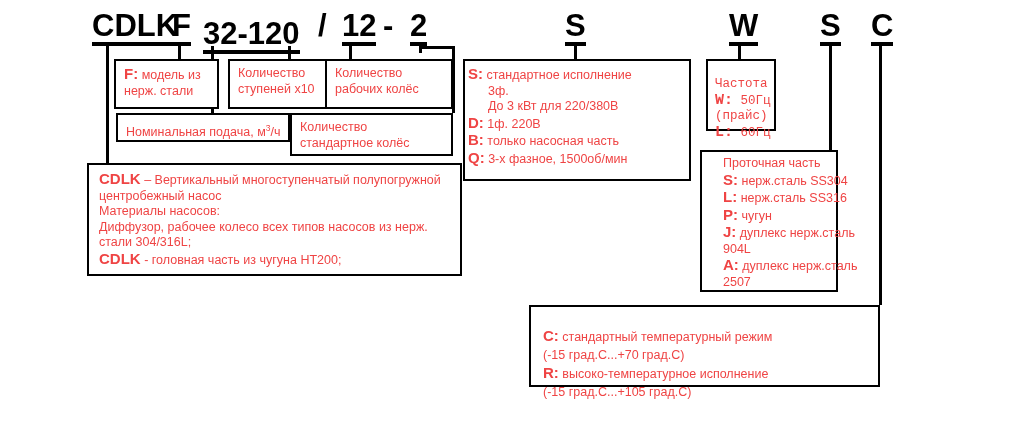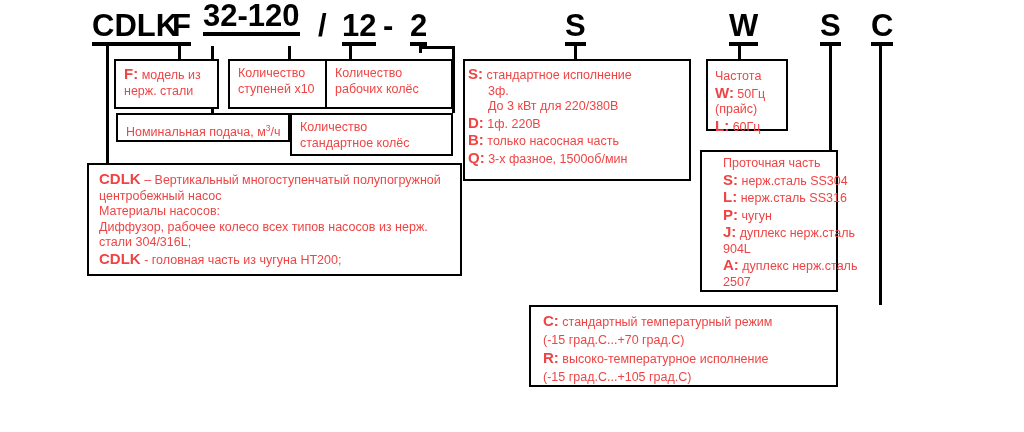--- a/index.html
+++ b/index.html
@@ -43,21 +43,21 @@
   .indent { padding-left:20px; }
   sup { font-size:8.5px; vertical-align:super; }
 </style>
 </head>
 <body>
 
 <div id="stage">
 
   <span class="code-char ul" style="left:92px;  top:10px;">CDLK</span>
   <span class="code-char ul" style="left:172px; top:10px;">F</span>
-  <span class="code-char ul" style="left:203px; top:0;">32-120</span>
+  <span class="code-char ul" style="left:203px; top:18px;">32-120</span>
   <span class="code-char" style="left:318px; top:10px;">/</span>
   <span class="code-char ul" style="left:342px; top:10px;">12</span>
   <span class="code-char" style="left:383px; top:10px;">-</span>
   <span class="code-char ul" style="left:410px; top:10px;">2</span>
   <span class="code-char ul" style="left:565px; top:10px;">S</span>
   <span class="code-char ul" style="left:729px; top:10px;">W</span>
   <span class="code-char ul" style="left:820px; top:10px;">S</span>
   <span class="code-char ul" style="left:871px; top:10px;">C</span>
 
   <div class="vline" style="left:106px; top:46px; height:117px;"></div>
@@ -117,38 +117,38 @@
 
   <div class="box lines" style="left:463px; top:59px; width:228px; height:122px; padding:5px 3px;">
     <div><span class="k">S:</span><span> стандартное исполнение</span></div>
     <div class="indent">3ф.</div>
     <div class="indent">До 3 кВт для 220/380В</div>
     <div><span class="k">D:</span><span> 1ф. 220В</span></div>
     <div><span class="k">B:</span><span> только насосная часть</span></div>
     <div><span class="k">Q:</span><span> 3-х фазное, 1500об/мин</span></div>
   </div>
 
-  <div class="box lines" style="left:706px; top:59px; width:82px; height:72px; padding:8px 7px;">
+  <div class="box lines" style="left:706px; top:59px; width:70px; height:72px; padding:16px 7px;font-family:Liberation Mono, monospace;">
     <div>Частота</div>
     <div><span class="k">W:</span><span> 50Гц</span></div>
     <div>(прайс)</div>
     <div><span class="k">L:</span><span> 60Гц</span></div>
   </div>
 
   <div class="box lines" style="left:700px; top:150px; width:138px; height:142px; padding:4px 21px;">
     <div>Проточная часть</div>
     <div><span class="k">S:</span><span> нерж.сталь SS304</span></div>
     <div><span class="k">L:</span><span> нерж.сталь SS316</span></div>
     <div><span class="k">P:</span><span> чугун</span></div>
     <div><span class="k">J:</span><span> дуплекс нерж.сталь</span></div>
     <div>904L</div>
     <div><span class="k">A:</span><span> дуплекс нерж.сталь</span></div>
     <div>2507</div>
   </div>
 
-  <div class="box lines" style="left:529px; top:305px; width:309px; height:82px; padding:5px 12px; line-height:18px;">
+  <div class="box lines" style="left:529px; top:305px; width:351px; height:82px; padding:20px 12px; line-height:18px;">
     <div><span class="k">C:</span><span> стандартный температурный режим</span></div>
     <div>(-15 град.С...+70 град.С)</div>
     <div><span class="k">R:</span><span> высоко-температурное исполнение</span></div>
     <div>(-15 град.С...+105 град.С)</div>
   </div>
 
 </div>
 
 </body></html>

